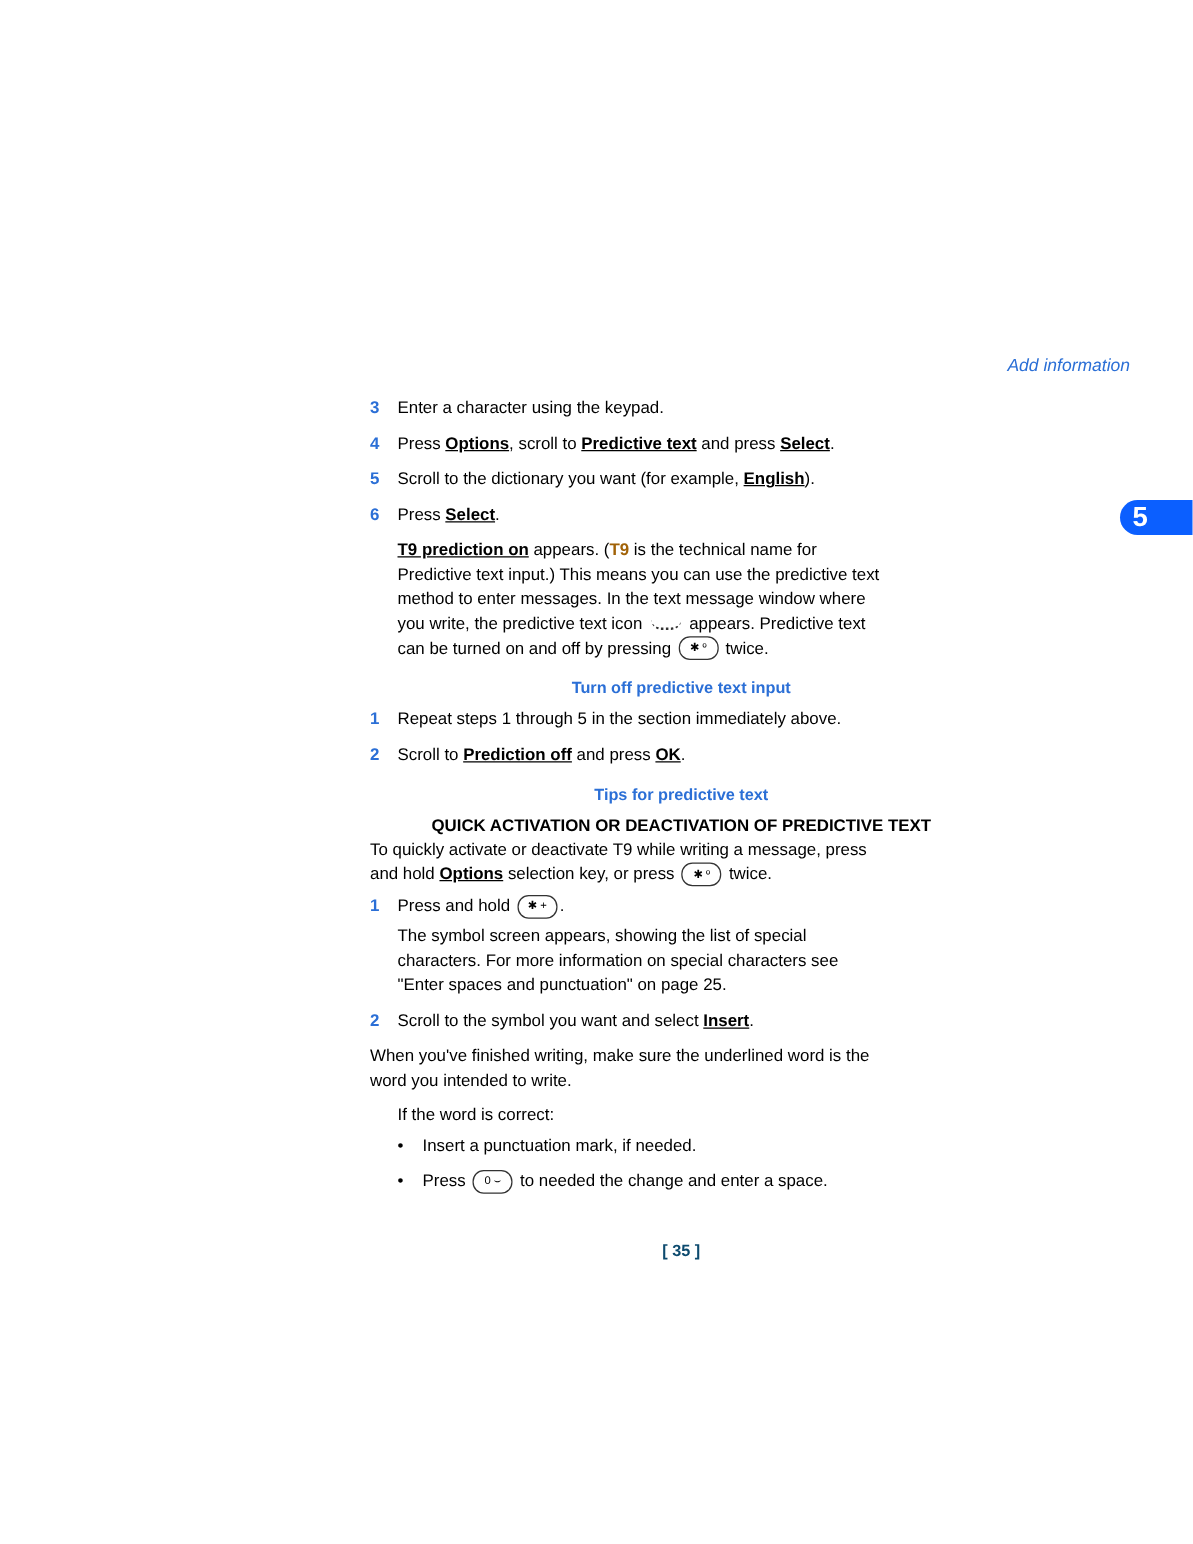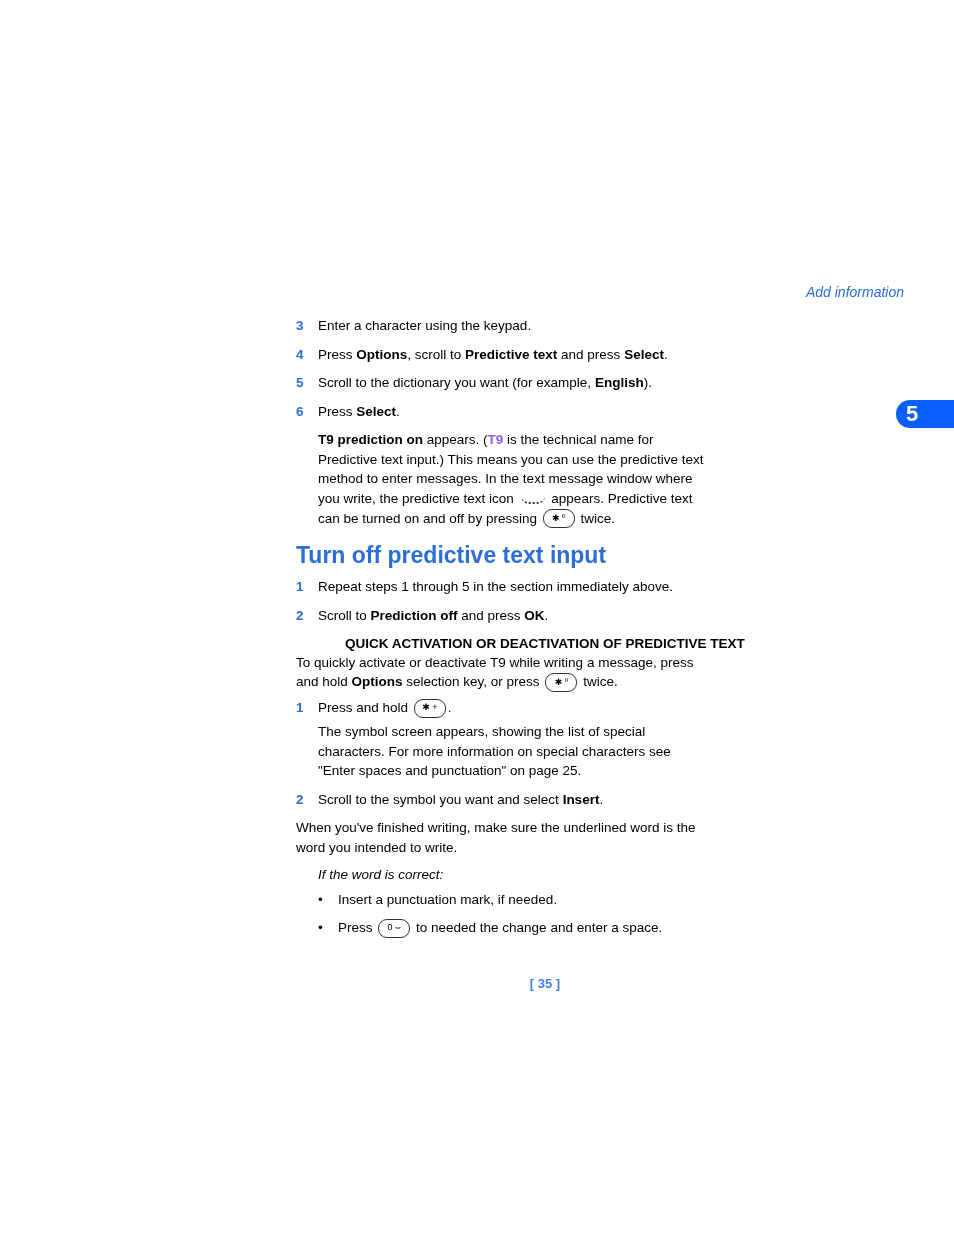--- a/index.html
+++ b/index.html
@@ -58,55 +58,55 @@
   .num-item .txt { flex: 1; }
   .body-block {
     margin-left: 22px;
     font-size: 13.5px;
     line-height: 1.45;
     margin-bottom: 12px;
     max-width: 386px;
   }
   h2.blue {
     color: #2b6fd6;
-    font-size: 23px;
+    font-size: 13px;
     font-weight: bold;
     margin: 14px 0 8px 0;
+    text-align: center;
   }
   .bold-sub {
     font-weight: bold;
     font-size: 13.5px;
     margin: 10px 0 2px 0;
     text-align: center;
   }
   .para {
     font-size: 13.5px;
     line-height: 1.45;
     margin-bottom: 6px;
     max-width: 400px;
   }
   .italic {
-    font-style: italic;
     font-size: 13.5px;
     margin-left: 22px;
     margin-top: 10px;
     margin-bottom: 8px;
   }
   .bullet {
     display: flex;
     gap: 10px;
     margin-left: 22px;
     font-size: 13.5px;
     line-height: 1.45;
     margin-bottom: 8px;
   }
   .bullet .dot { min-width: 10px; }
   .footer {
     text-align: center;
-    color: #3b82f6;
+    color: #0c4a6e;
     font-size: 13px;
     font-weight: bold;
     margin-top: 38px;
   }
   .key-icon {
     display: inline-flex;
     align-items: center;
     justify-content: center;
     width: 30px;
     height: 16px;
@@ -127,22 +127,22 @@
   }
   .wave-icon::before {
     content: "";
     position: absolute;
     left: 0; top: 0;
     width: 24px;
     height: 8px;
     border-bottom: 2px dotted #333;
     border-radius: 0 0 8px 8px;
   }
-  b { font-weight: bold; }
-  .blue-txt { color: #8b5cf6; font-weight: bold; }
+  b { font-weight: bold; text-decoration: underline; }
+  .blue-txt { color: #a16207; font-weight: bold; }
 </style>
 </head>
 <body>
 
 <div class="page">
 
   <div class="header-link">Add information</div>
 
   <div class="chapter-badge">5</div>
 
@@ -175,20 +175,21 @@
       <div class="num-item">
         <div class="num">1</div>
         <div class="txt">Repeat steps 1 through 5 in the section immediately above.</div>
       </div>
       <div class="num-item">
         <div class="num">2</div>
         <div class="txt">Scroll to <b>Prediction off</b> and press <b>OK</b>.</div>
       </div>
     </div>
 
+  <h2 class="blue">Tips for predictive text</h2>
 
   <div class="bold-sub">QUICK ACTIVATION OR DEACTIVATION OF PREDICTIVE TEXT</div>
   <div class="para">
     <span>To quickly activate or deactivate T9 while writing a message, press and hold </span><b>Options</b><span> selection key, or press </span><span class="key-icon">✱ º</span><span> twice.</span>
   </div>
 
 
   <div class="num-item">
     <div class="num">1</div>
     <div class="txt">

